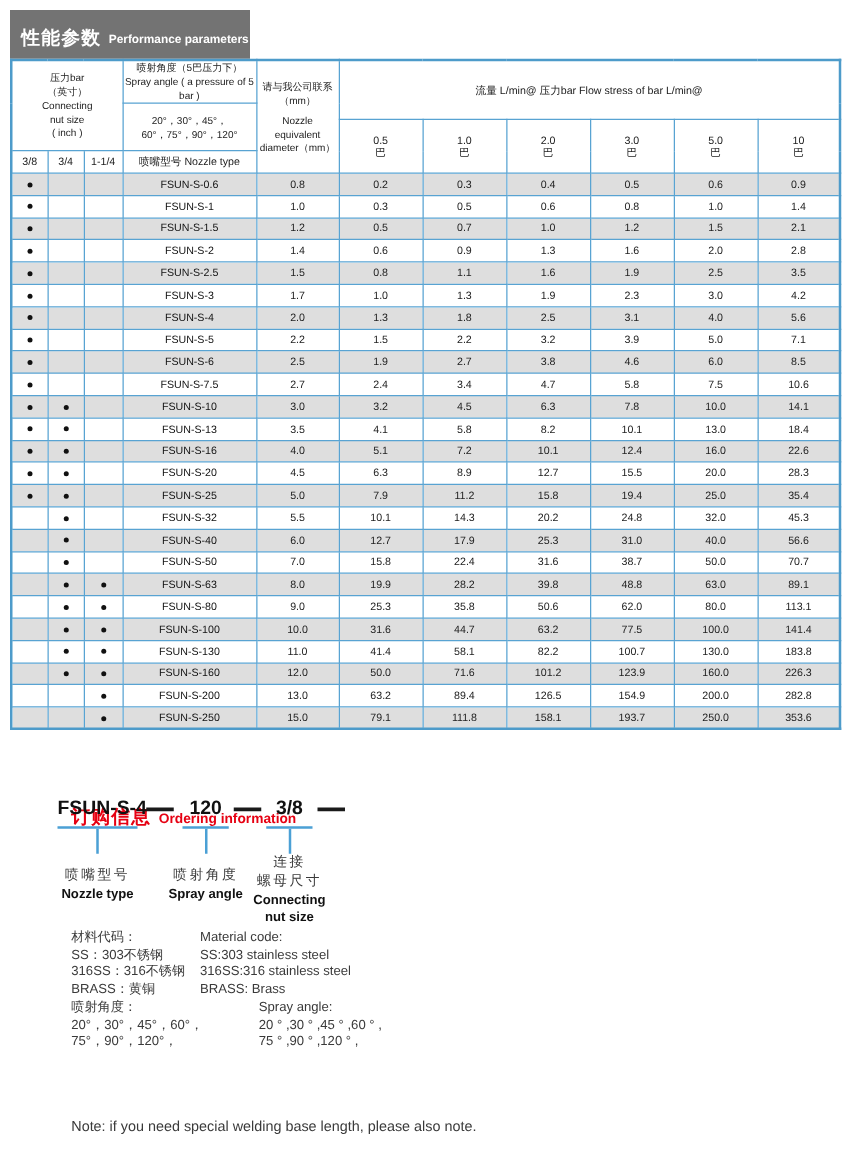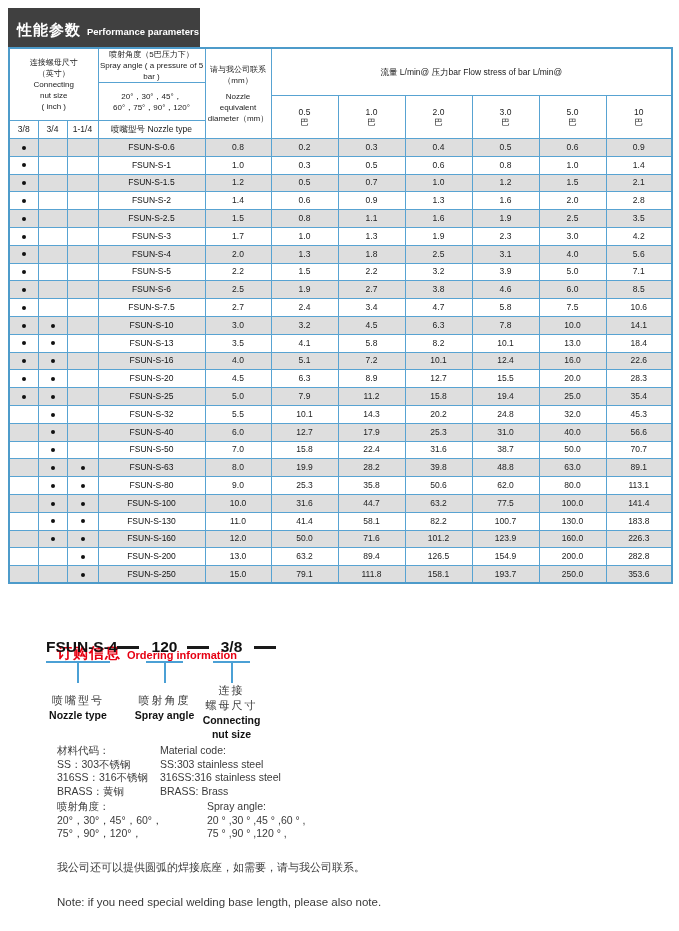--- a/index.html
+++ b/index.html
@@ -4,21 +4,21 @@
 <style>
   html,body { margin:0; padding:0; }
   body {
     width:679px; height:931px; position:relative; background:#ffffff;
     font-family:"Liberation Sans","DejaVu Sans",sans-serif; color:#1a1a1a;
     overflow:hidden;
   }
   
   .banner {
     position:absolute; left:8px; top:8px; width:192px; height:44px;
-    background:#404040; color:#ffffff; display:flex; align-items:center;
+    background:#737373; color:#ffffff; display:flex; align-items:center;
     padding-left:9px; box-sizing:border-box;
   }
   .banner .cn { font-size:15px; font-weight:bold; letter-spacing:1px; }
   .banner .en { font-size:9.5px; font-weight:bold; margin-left:6px; margin-top:3px; }
 
   
   .tblwrap { position:absolute; left:8px; top:47px; }
   table.ptable {
     border-collapse:collapse; table-layout:fixed; width:663px;
     border:2px solid #4d9bca; background:#fff;
@@ -87,21 +87,21 @@
       <col style="width:67px">
         <col style="width:67px">
         <col style="width:67px">
       <col style="width:67px">
         <col style="width:67px">
         <col style="width:66px">
     </colgroup>
     <thead>
       <tr style="height:30px">
         <th colspan="3" rowspan="3" class="hcell">
-          <div>连接螺母尺寸</div>
+          <div>压力bar</div>
           <div>（英寸）</div>
           <div class="sm">Connecting</div>
           <div class="sm">nut size</div>
           <div class="sm">( inch )</div>
         </th>
         <th class="hcell">
           <div>喷射角度（5巴压力下）</div>
           <div>Spray angle ( a pressure of 5 bar )</div>
         </th>
         <th rowspan="4" class="hcell">
@@ -549,17 +549,16 @@
   <div>20°，30°，45°，60°，</div>
   <div>75°，90°，120°，</div>
 </div>
 <div class="block" style="left:207px; top:800px;">
   <div>Spray angle:</div>
   <div>20 ° ,30 ° ,45 ° ,60 ° ,</div>
   <div>75 ° ,90 ° ,120 ° ,</div>
 </div>
 
 <div class="notes-cn">
-  <div>我公司还可以提供圆弧的焊接底座，如需要，请与我公司联系。</div>
 </div>
 <div class="notes-en">
   <div>Note: if you need special welding base length, please also note.</div>
 </div>
 
 </body></html>

